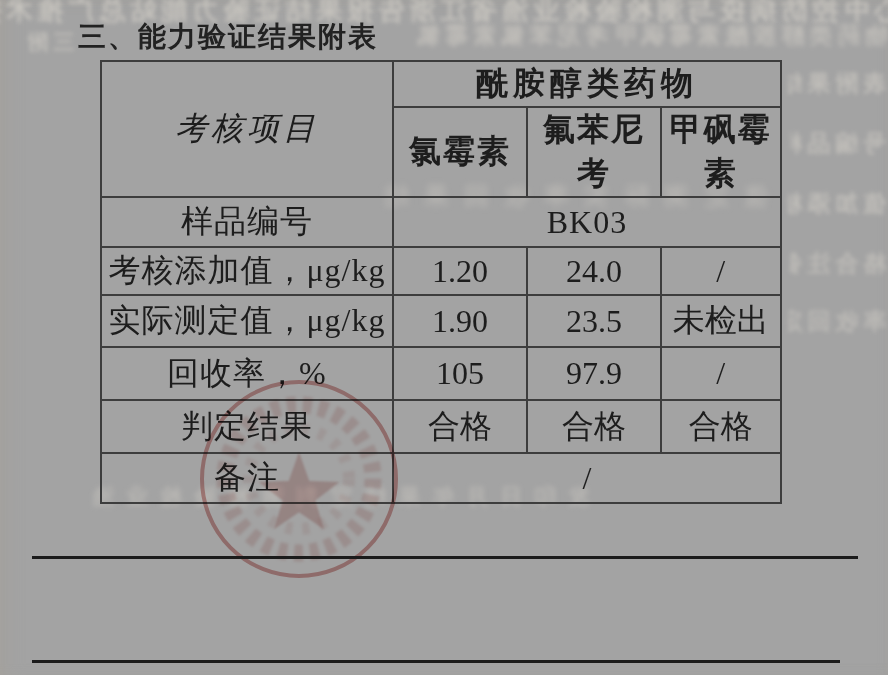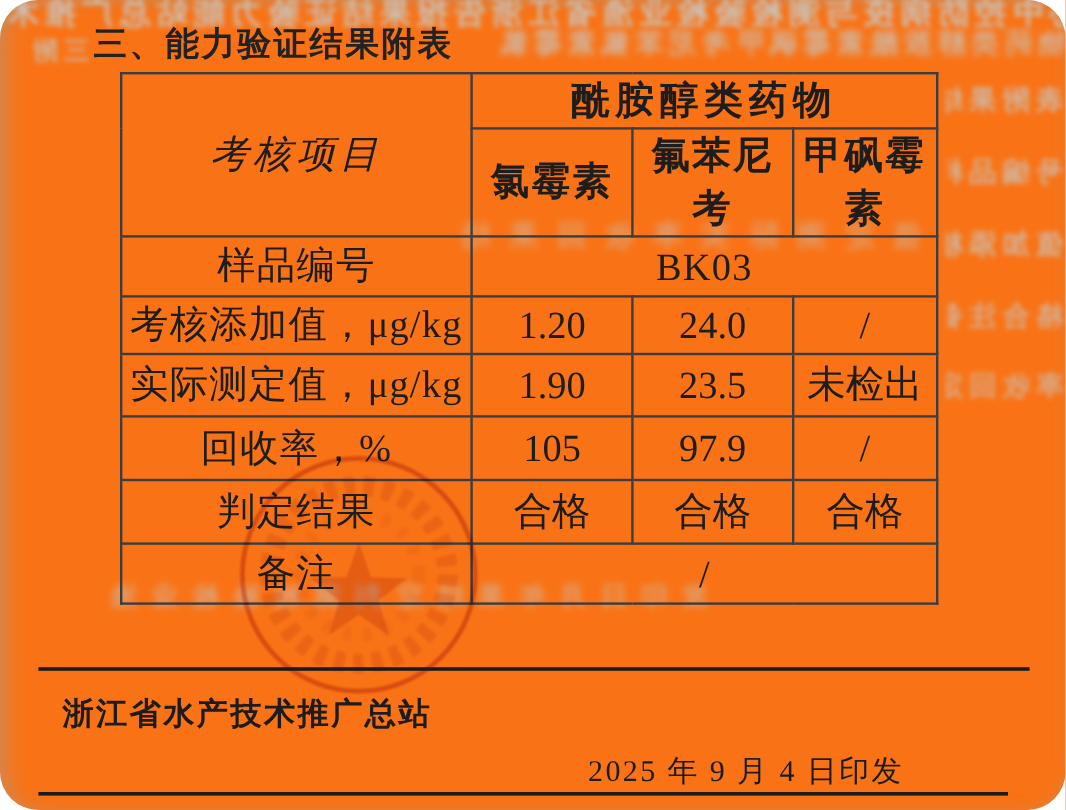--- a/index.html
+++ b/index.html
@@ -1,27 +1,26 @@
 <!DOCTYPE html>
 <html><head>
 <meta charset="utf-8">
 <style>
   html,body{margin:0;padding:0;}
   .page{
     position:relative;
     width:888px;height:675px;
-    background:#f97316;
+    background:#a3a3a3;
     overflow:hidden;
     font-family:"Liberation Serif","DejaVu Serif",serif;
     color:#1f1f1f;
     box-shadow:
       inset 14px 0 18px -10px rgba(165,160,152,.55),
       inset 0 10px 14px -10px rgba(165,160,152,.45),
       inset -6px -6px 14px -10px rgba(165,160,152,.35);
-    border-radius: 32px;
   }
   
   .bl{
     position:absolute;
     transform:scaleX(-1);
     filter:blur(2.1px);
     color:#c9c6c0;
     font-weight:700;
     white-space:nowrap;
     overflow:hidden;
@@ -162,18 +161,16 @@
 
   <svg class="stamp" width="214" height="216" viewBox="0 0 214 216">
     <circle cx="107" cy="107" r="97" fill="none" stroke="#c4605b" stroke-width="4" opacity="0.55" filter="blur(0.7px)"></circle>
     <circle cx="107" cy="107" r="74" fill="none" stroke="#c97f7a" stroke-width="17" stroke-dasharray="9 7" opacity="0.26" filter="blur(1.4px)"></circle>
     <circle cx="107" cy="107" r="50" fill="none" stroke="#cf8d88" stroke-width="12" stroke-dasharray="7 10" opacity="0.16" filter="blur(1.6px)"></circle>
     <polygon points="107,80 117.3,109 147.4,109.9 123.4,128.4 131.9,157.3 107,140.2 82.1,157.3 90.6,128.4 66.6,109.9 96.7,109" fill="#cc8a85" opacity="0.42" filter="blur(1px)"></polygon>
   </svg>
 
   <div class="rule rule-top"></div>
   <div class="orgline">
-    <span>浙江省水产技术推广总站</span>
   </div>
-  <div class="dateline">2025 年 9 月 4 日印发</div>
   <div class="rule rule-bottom"></div>
 
 </div>
 
 </body></html>

